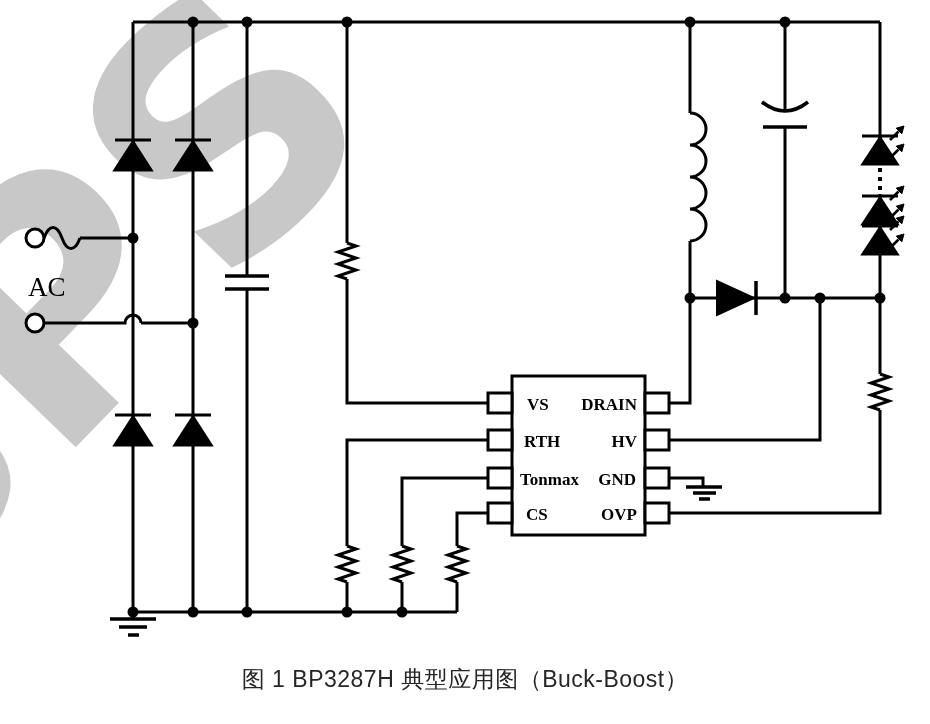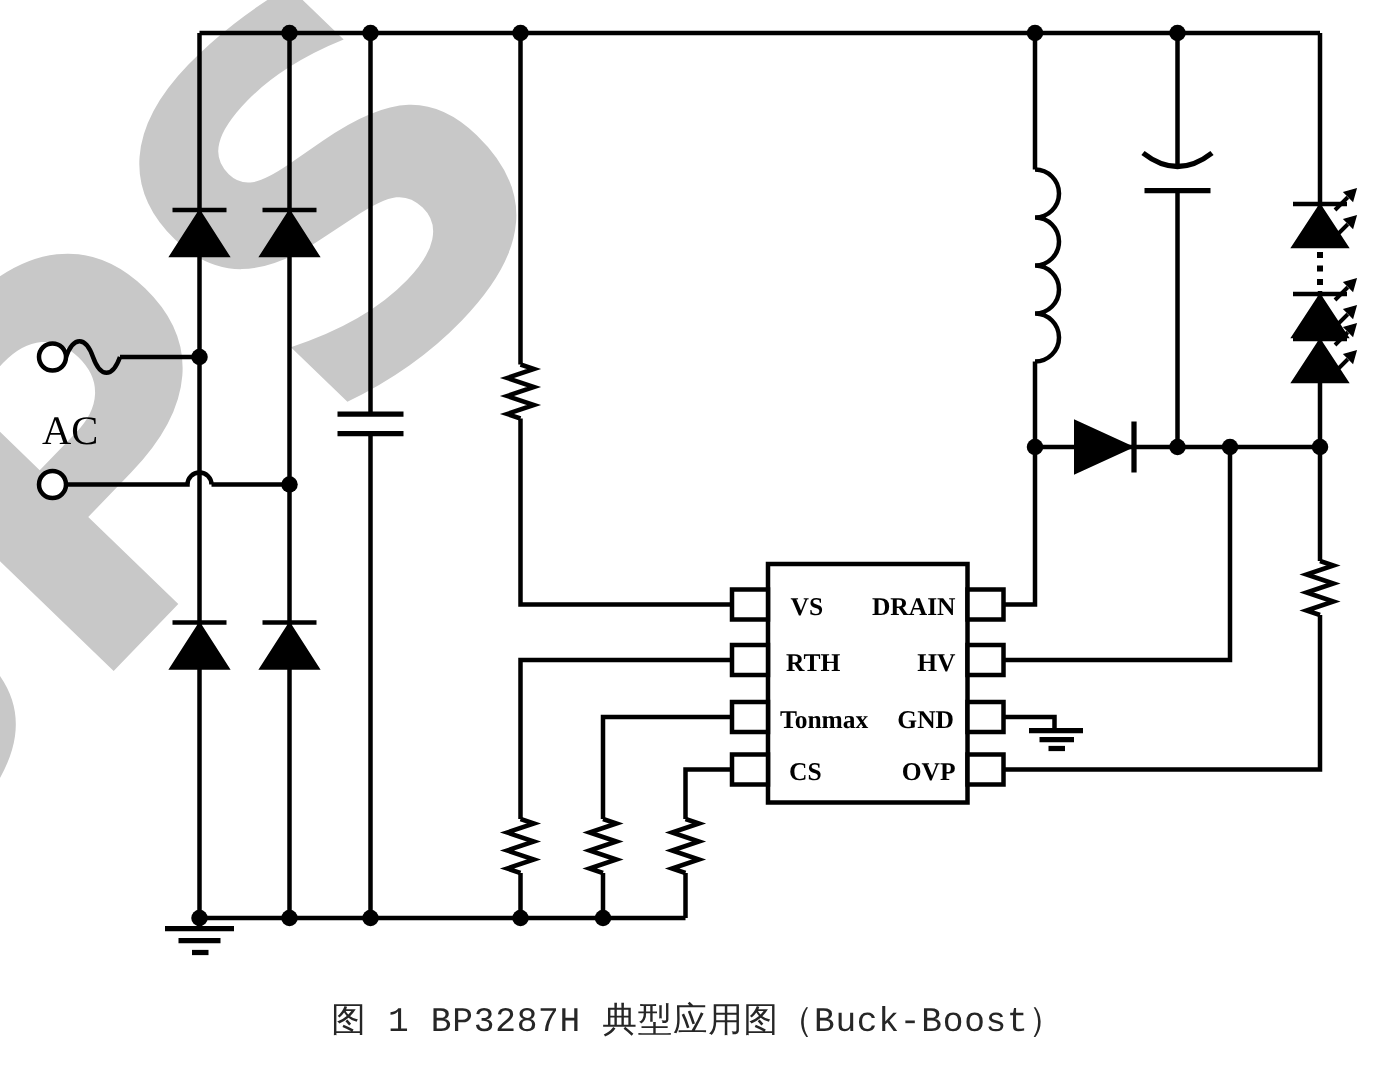--- a/index.html
+++ b/index.html
@@ -1,21 +1,21 @@
 <!DOCTYPE html>
 <html><head>
 <meta charset="utf-8">
 <style>
   html,body{margin:0;padding:0;background:#ffffff;}
   .page{position:relative;width:930px;height:724px;background:#ffffff;overflow:hidden;
         font-family:"DejaVu Sans",sans-serif;}
   .schematic{position:absolute;top:0;left:0;}
   .caption{position:absolute;top:664px;left:0;width:930px;text-align:center;
            font-size:23px;color:#262626;letter-spacing:0.5px;
-           font-family:Liberation Mono, monospace;}
+           font-family:Liberation Sans, sans-serif;}
   svg{display:block;}
 </style>
 </head>
 <body>
 
 <div class="page">
 
   <svg class="schematic" width="930" height="652" viewBox="0 0 930 652">
 
     <defs>

